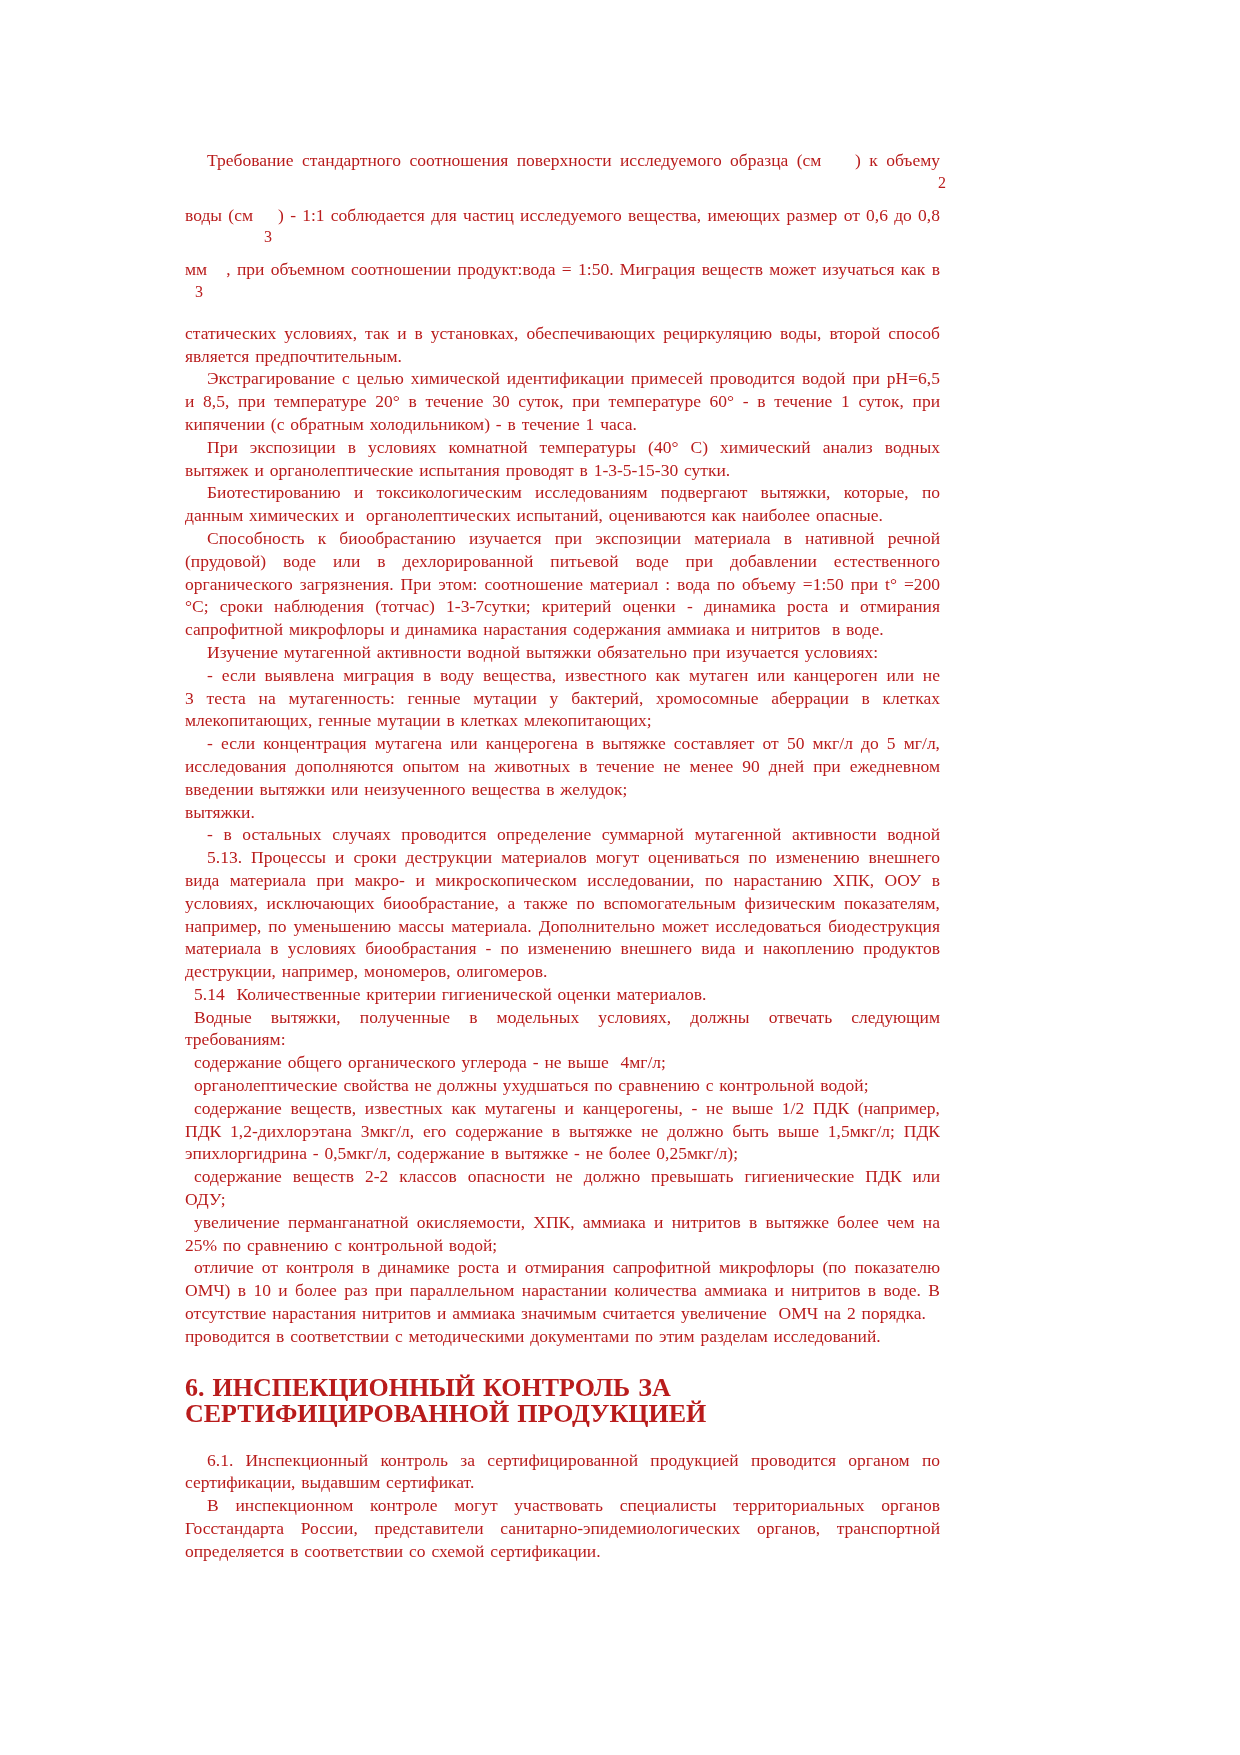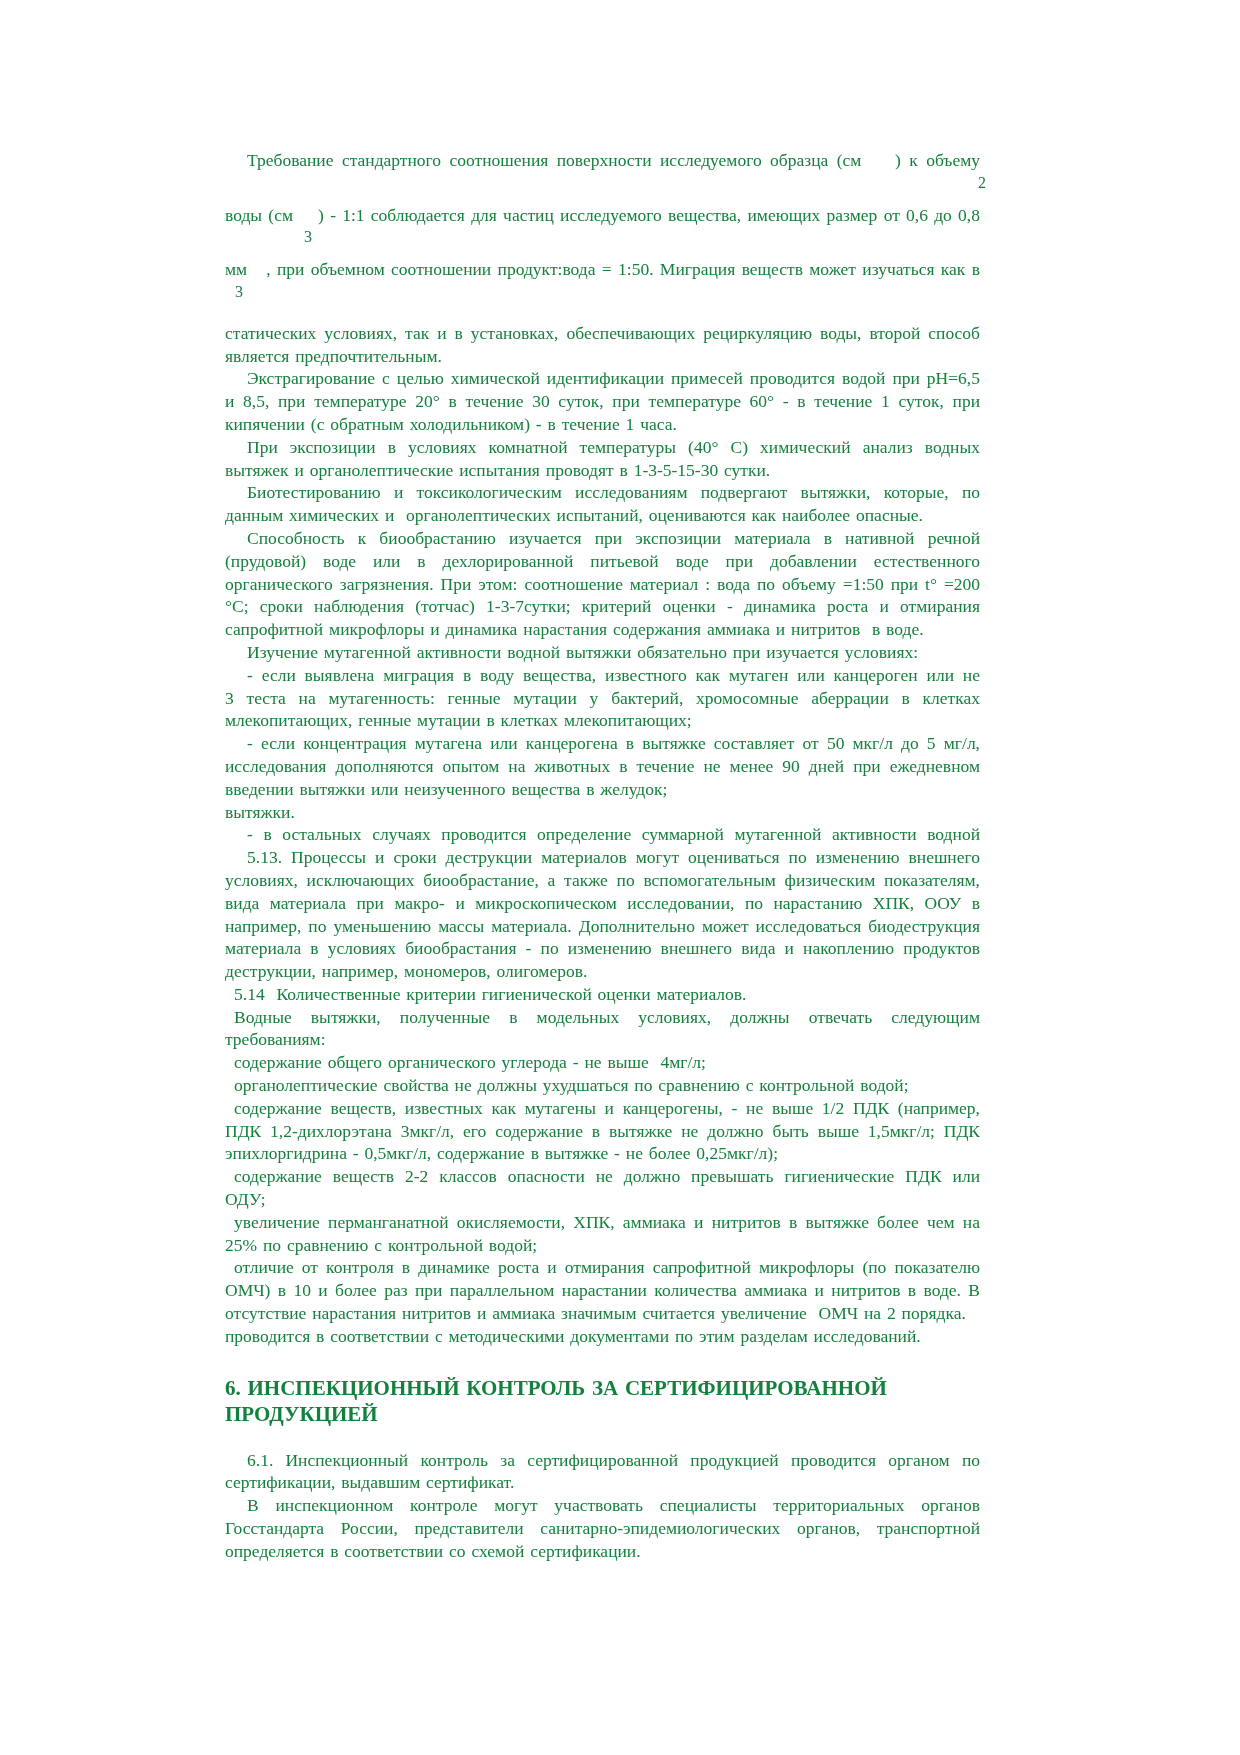--- a/index.html
+++ b/index.html
@@ -2,42 +2,41 @@
 <html lang="ru"><head>
 <meta charset="utf-8">
 <style>
   html, body { margin: 0; padding: 0; background: #ffffff; }
   .page {
     position: relative;
     width: 1128px;
     height: 1755px;
     background: #ffffff;
     overflow: hidden;
-    color: #15803d;
+    color: #b91c1c;
     font-family: "Liberation Serif", "DejaVu Serif", serif;
     font-size: 17.5px;
     line-height: 22.8px;
     word-spacing: 1.5px;
-    margin-left: 40px;
   }
   .textcol {
     padding: 149px 188px 0 185px; 
   }
   .line {
     text-align: justify;
     text-align-last: justify;
     white-space: normal;
   }
   .line.last { text-align-last: left; }
   .block.indent .line.first { text-indent: 22px; }
   .block.small  .line.first { text-indent: 9px; }
   .block.flush  .line.first { text-indent: 0; }
   .block.heading {
     font-weight: bold;
-    font-size: 21px;
+    font-size: 26px;
     line-height: 26px;
     margin: 27px 0 22px 0;
   }
   .block.heading .line { text-align: left; text-align-last: left; text-indent: 0; }
   .supline {
     font-size: 16px;
     line-height: 22.8px;
     text-align: left;
   }
   .sup1 { padding-left: 753px; margin-bottom: 9px; }
@@ -97,22 +96,22 @@
           <div class="line first">- если концентрация мутагена или канцерогена в вытяжке составляет от 50 мкг/л до 5 мг/л,</div>
           <div class="line">исследования дополняются опытом на животных в течение не менее 90 дней при ежедневном</div>
           <div class="line last">введении вытяжки или неизученного вещества в желудок;</div>
         </div>
         <div class="block indent">
           <div class="line last">вытяжки.</div>
           <div class="line first">- в остальных случаях проводится определение суммарной мутагенной активности водной</div>
         </div>
         <div class="block indent">
           <div class="line first">5.13. Процессы и сроки деструкции материалов могут оцениваться по изменению внешнего</div>
+          <div class="line">вида материала при макро- и микроскопическом исследовании, по нарастанию ХПК, ООУ в</div>
           <div class="line">условиях, исключающих биообрастание, а также по вспомогательным физическим показателям,</div>
-          <div class="line">вида материала при макро- и микроскопическом исследовании, по нарастанию ХПК, ООУ в</div>
           <div class="line">например, по уменьшению массы материала. Дополнительно может исследоваться биодеструкция</div>
           <div class="line">материала в условиях биообрастания - по изменению внешнего вида и накоплению продуктов</div>
           <div class="line last">деструкции, например, мономеров, олигомеров.</div>
         </div>
         <div class="block small">
           <div class="line first last">5.14&nbsp; Количественные критерии гигиенической оценки материалов.</div>
         </div>
         <div class="block small">
           <div class="line first">Водные вытяжки, полученные в модельных условиях, должны отвечать   следующим</div>
           <div class="line last">требованиям:</div>

